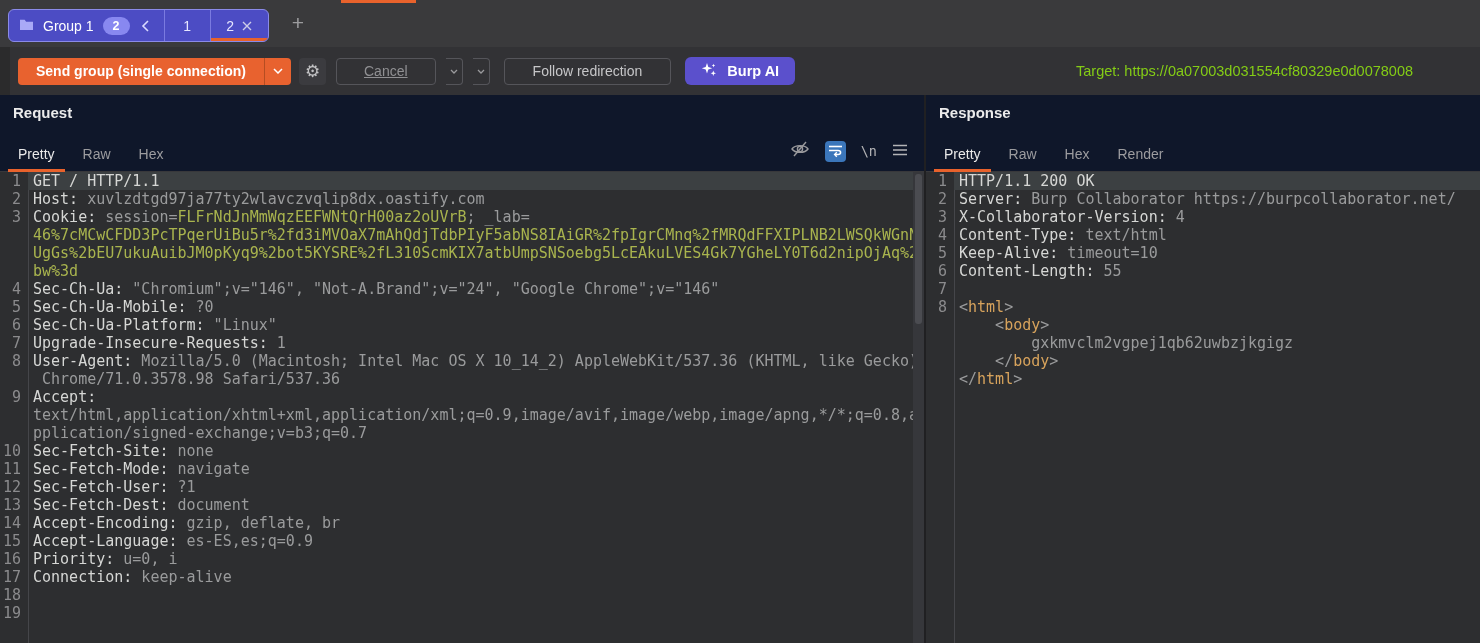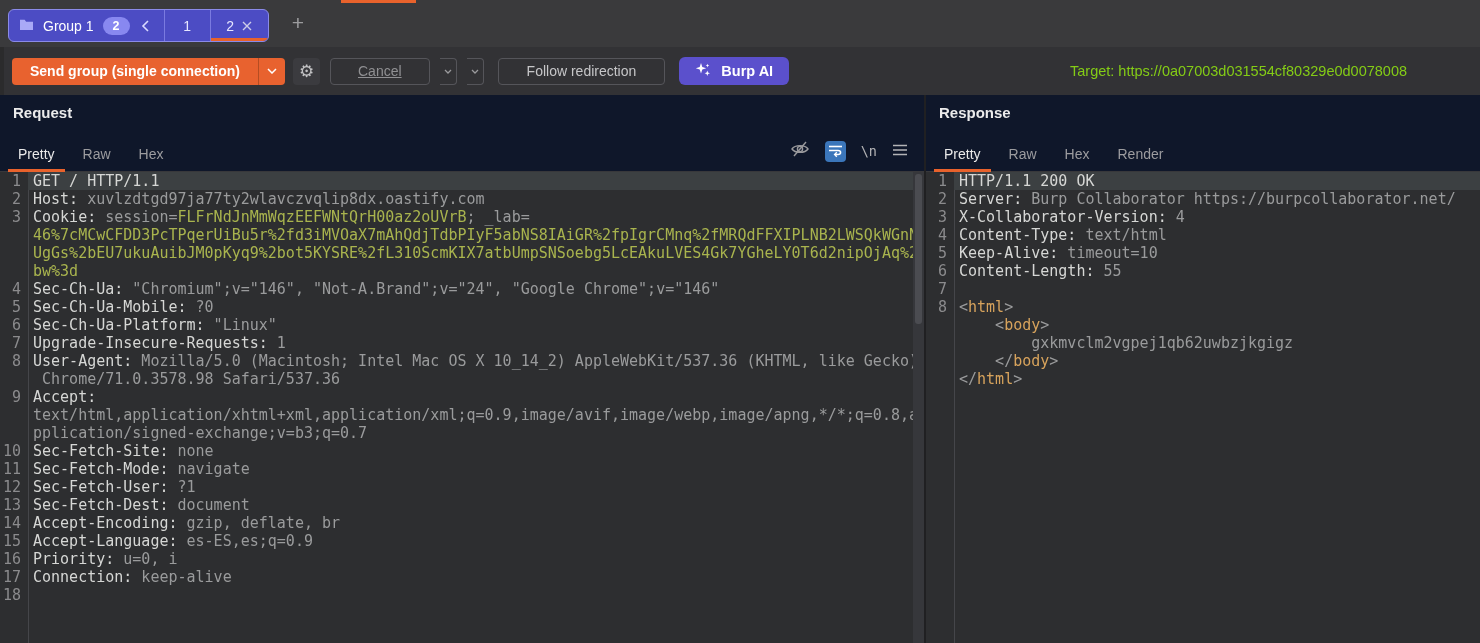--- a/index.html
+++ b/index.html
@@ -18,21 +18,21 @@
   }
   .ghead { display:flex; align-items:center; gap:9px; padding:0 12px 0 10px; }
   .glabel { color:#ffffff; font-size:14px; }
   .gbadge { background:#8888f0; color:#fff; font-weight:bold; font-size:12.5px; padding:2px 10px; border-radius:9px; }
   .gchev { display:flex; align-items:center; padding:0 2px; }
   .gtab { position:relative; border-left:1px solid #7a7ae0; width:46px; display:flex; align-items:center; justify-content:center; color:#e6e6ff; font-size:14px; gap:8px; }
   .gtab.sel { width:58px; }
   .gtab.sel::after { content:""; position:absolute; left:0; right:0; bottom:0; height:3px; background:#e8622c; }
   .plusbtn { position:absolute; left:287px; top:11px; width:22px; height:24px; color:#9c9c9e; font-size:21px; line-height:24px; text-align:center; }
   
-  .toolbar { position:absolute; top:47px; left:4px; right:0; height:48px; background:#323235; display:flex; align-items:center; padding-left:8px; }
+  .toolbar { position:absolute; top:47px; left:10px; right:0; height:48px; background:#323235; display:flex; align-items:center; padding-left:8px; }
   .send-split { display:flex; height:27px; border-radius:4px; overflow:hidden; }
   .send-main { background:#e8622f; color:#fff; font-weight:bold; font-size:14px; padding:0 18px; line-height:27px; }
   .send-arrow { background:#e8622f; border-left:1px solid #b54d22; width:27px; display:flex; align-items:center; justify-content:center; }
   .gearbtn { margin-left:8px; width:27px; height:27px; background:#3b3b3f; border-radius:4px; display:flex; align-items:center; justify-content:center; color:#c2c2c4; font-size:17px; font-family:"DejaVu Sans", sans-serif; }
   .btn-dim { margin-left:10px; height:27px; border:1px solid #55555a; border-radius:4px; color:#909093; font-size:14px; padding:0 27px; line-height:25px; background:transparent;text-decoration:underline; }
   .navgroup { display:flex; margin-left:10px; height:27px; }
   .navgroup .seg { border:1px solid #55555a; display:flex; align-items:center; justify-content:center; }
   .navgroup .main { width:27px; border-radius:4px 0 0 4px; }
   .navgroup .drop { width:17px; border-left:none; border-radius:0 4px 4px 0; }
   .btn-follow { margin-left:14px; height:27px; border:1px solid #55555a; border-radius:4px; color:#c6c6c8; font-size:14px; padding:0 28px; line-height:25px; }
@@ -283,20 +283,24 @@
               <span class="txt"><span class="s-h">Priority:</span><span class="s-v"> u=0, i</span></span>
             </div>
             <div class="row">
               <span class="ln">17</span>
               <span class="txt"><span class="s-hu">Connection:</span><span class="s-vu"> keep-alive</span></span>
             </div>
             <div class="row">
               <span class="ln">18</span>
               <span class="txt"></span>
             </div>
+            <div class="row">
+              <span class="ln">19</span>
+              <span class="txt"></span>
+            </div>
           </div>
         <div class="vscroll">
           <div class="vthumb"></div>
         </div>
       </div>
     </div>
 
     <div class="divider"></div>
 
     <div class="panel resp">

